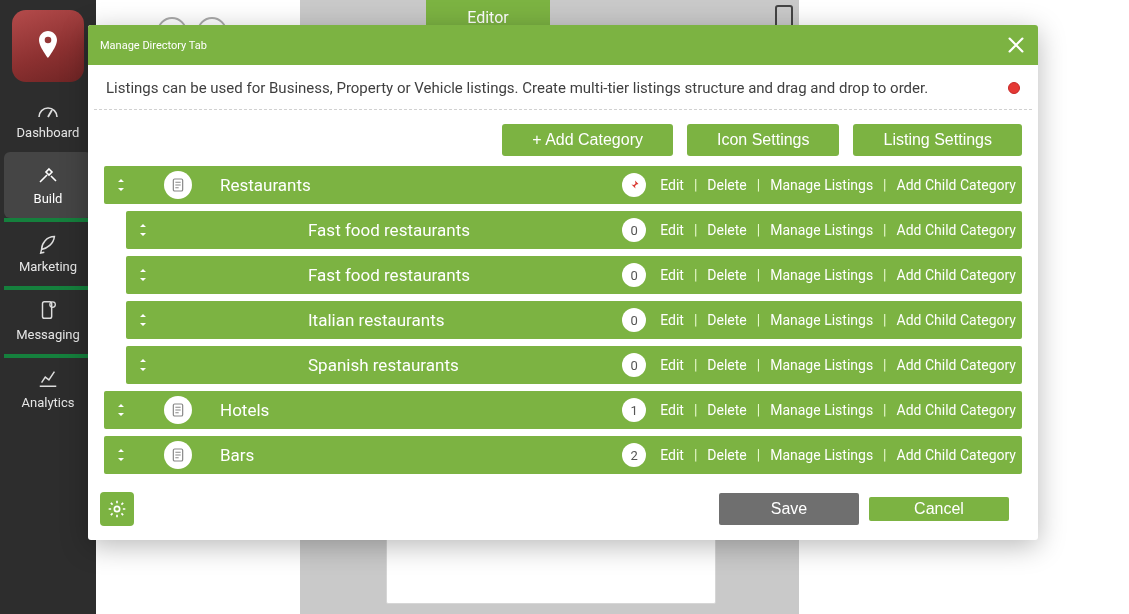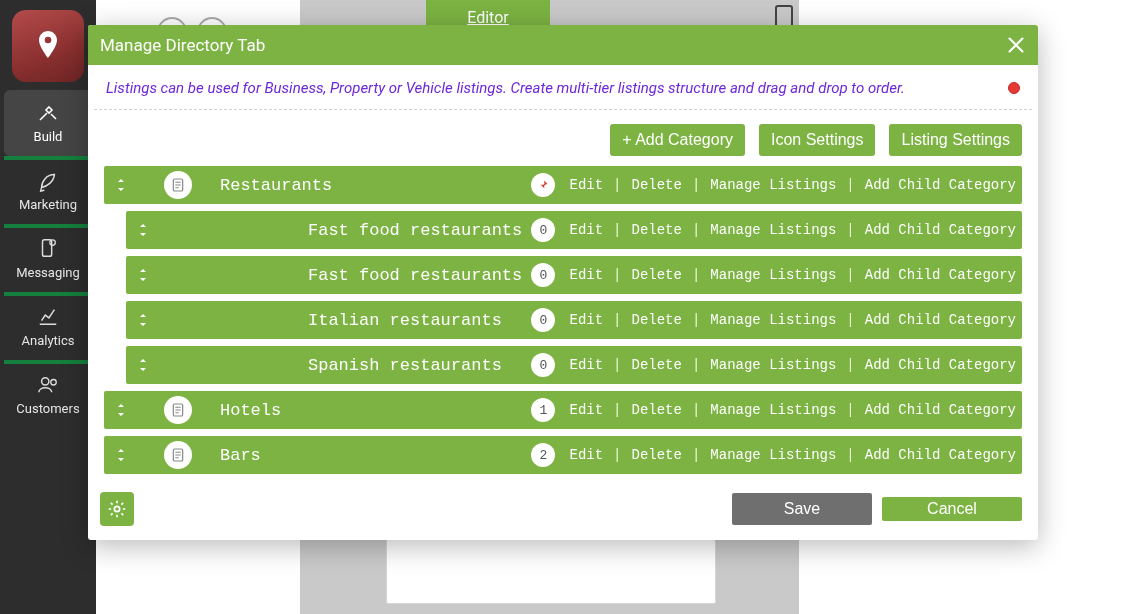--- a/index.html
+++ b/index.html
@@ -68,21 +68,21 @@
     position: absolute;
     top: 0; left: 330px;
     display: flex;
   }
   .seg-btn {
     width: 124px; height: 34px;
     display: flex; align-items: center; justify-content: center;
     font-size: 16px; color: #fff;
     cursor: pointer;
   }
-  .seg-btn.editor { background: #7cb342; text-decoration: underline; }
+  .seg-btn.editor { background: #7cb342; }
   .seg-btn.preview { background: #4a4a4a; }
 
   .device-icon {
     position: absolute; top: 2px; left: 674px;
     width: 28px; height: 34px;
     display: flex; align-items: center; justify-content: center;
   }
   .add-tabs {
     position: absolute; top: 0; left: 714px;
     height: 34px; padding: 0 22px;
@@ -127,62 +127,61 @@
   }
   .modal-header {
     background: #7cb342;
     color: #fff;
     height: 40px;
     display: flex; align-items: center;
     padding: 0 12px;
     border-radius: 3px 3px 0 0;
     position: relative;
   }
-  .modal-header .title { font-size: 17px; font-weight: 400; }
+  .modal-header .title { font-size: 11px; font-weight: 400; }
   .modal-header .close {
     position: absolute; right: 6px; top: 4px;
     width: 32px; height: 32px;
     display: flex; align-items: center; justify-content: center;
     cursor: pointer;
   }
   .modal-desc-row {
     padding: 14px 12px 12px 12px;
     display: flex; align-items: center; justify-content: space-between;
     border-bottom: 1px dashed #d1d1d1;
     margin: 0 6px;
   }
-  .modal-desc-row .txt { font-size: 15px; color: #6d28d9; font-style: italic; }
+  .modal-desc-row .txt { font-size: 15px; color: #404040; }
   .rec-dot {
     width: 12px; height: 12px; border-radius: 50%;
     background: #e53935;
     border: 1px solid #c62828;
   }
 
   .modal-actions {
     display: flex; justify-content: flex-end; gap: 14px;
     padding: 14px 16px 10px 16px;
   }
   .btn-green {
     background: #7cb342; color: #fff;
     border: none; border-radius: 3px;
-    padding: 7px 12px;
+    padding: 7px 30px;
     font-size: 16px;
     cursor: pointer;
   }
 
   
   .cat-list { padding: 0 16px 6px 16px; display: flex; flex-direction: column; gap: 7px; }
   .cat-row {
     background: #7cb342; color: #fff;
     border-radius: 2px;
     display: flex; align-items: center;
     height: 38px;
     position: relative;
     padding-left: 8px;
-    font-family: Liberation Mono, monospace;
   }
   .cat-row.sub { margin-left: 22px; }
   .drag-handle {
     width: 18px; height: 18px;
     display: flex; align-items: center; justify-content: center;
     margin-right: 4px;
     cursor: grab;
   }
   .cat-icon-wrap {
     width: 28px; height: 28px;
@@ -209,21 +208,21 @@
     margin-right: 4px;
   }
   .count-pill.pin { color: #d34; }
   .count-pill.pin svg { width: 12px; height: 12px; }
 
   .cat-actions .sep { color: #eafbd0; }
 
   
   .modal-footer {
     display: flex; align-items: center;
-    padding: 12px 16px 0 12px;
+    padding: 12px 29px 0 12px;
   }
   .gear-box {
     width: 34px; height: 34px;
     background: #7cb342; border-radius: 4px;
     display: flex; align-items: center; justify-content: center;
     cursor: pointer;
   }
   .spacer { flex: 1; }
   .btn-grey {
     background: #6f6f6f; color: #fff;
@@ -243,20 +242,27 @@
 </head>
 <body>
 
 <div class="sidebar">
   <div class="logo">
     <svg width="36" height="36" viewBox="0 0 24 24">
       <path fill="#fff" d="M12 2C8.7 2 6 4.7 6 8c0 4.5 6 12 6 12s6-7.5 6-12c0-3.3-2.7-6-6-6zm0 8.2A2.2 2.2 0 1 1 12 5.8a2.2 2.2 0 0 1 0 4.4z"></path>
     </svg>
   </div>
 
+  <div class="item first">
+    <svg width="26" height="20" viewBox="0 0 24 20">
+      <path fill="none" stroke="#ddd" stroke-width="1.6" d="M3 17a9 9 0 0 1 18 0"></path>
+      <line x1="12" y1="17" x2="16" y2="10" stroke="#ddd" stroke-width="1.8"></line>
+    </svg>
+    <span class="lbl">Dashboard</span>
+  </div>
 
   <div class="item active">
     <svg width="24" height="24" viewBox="0 0 24 24">
       <path fill="none" stroke="#fff" stroke-width="1.6" d="M4 20l7-7m2-6l3 3-3 3-3-3 3-3zM15 14l5 5"></path>
     </svg>
     <span class="lbl">Build</span>
   </div>
 
   <div class="item">
     <svg width="22" height="22" viewBox="0 0 24 24">
@@ -273,28 +279,20 @@
     <span class="lbl">Messaging</span>
   </div>
 
   <div class="item">
     <svg width="24" height="22" viewBox="0 0 24 24">
       <path fill="none" stroke="#ddd" stroke-width="1.6" d="M3 20h18M5 16l4-6 4 3 6-9"></path>
     </svg>
     <span class="lbl">Analytics</span>
   </div>
 
-  <div class="item">
-    <svg width="24" height="22" viewBox="0 0 24 24">
-      <circle cx="9" cy="8" r="4" fill="none" stroke="#ddd" stroke-width="1.6"></circle>
-      <path d="M2 20c0-3 3-5 7-5s7 2 7 5" fill="none" stroke="#ddd" stroke-width="1.6"></path>
-      <circle cx="18" cy="9" r="3" fill="none" stroke="#ddd" stroke-width="1.4"></circle>
-    </svg>
-    <span class="lbl">Customers</span>
-  </div>
 </div>
 
 <div class="app-bg">
   <div class="panel-left">
     <svg width="90" height="40" viewBox="0 0 90 40">
       <circle cx="18" cy="20" r="14" fill="none" stroke="#aaa" stroke-width="2"></circle>
       <circle cx="58" cy="20" r="14" fill="none" stroke="#aaa" stroke-width="2"></circle>
     </svg>
   </div>
 

